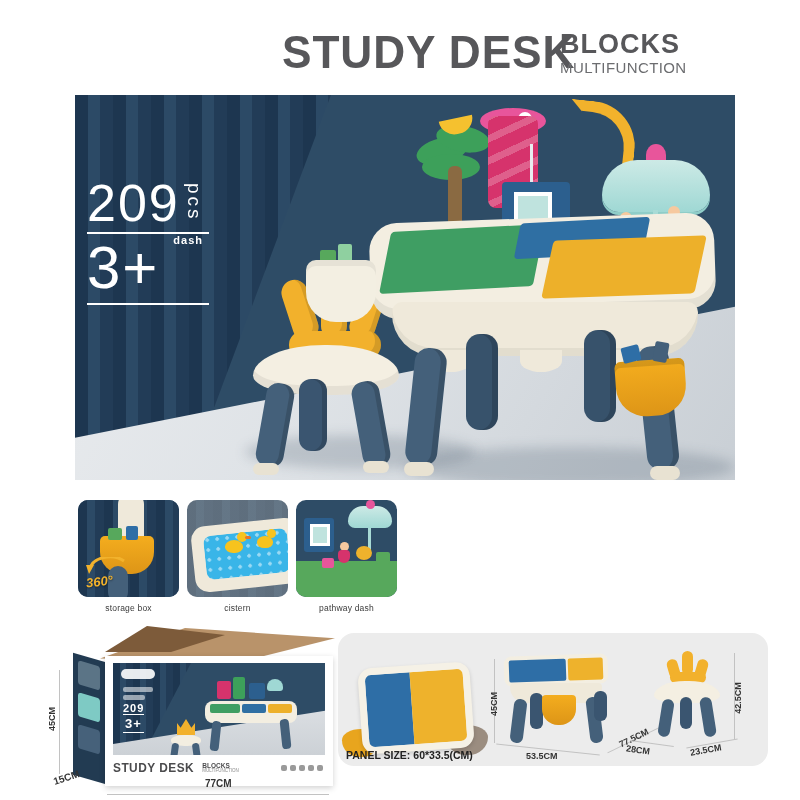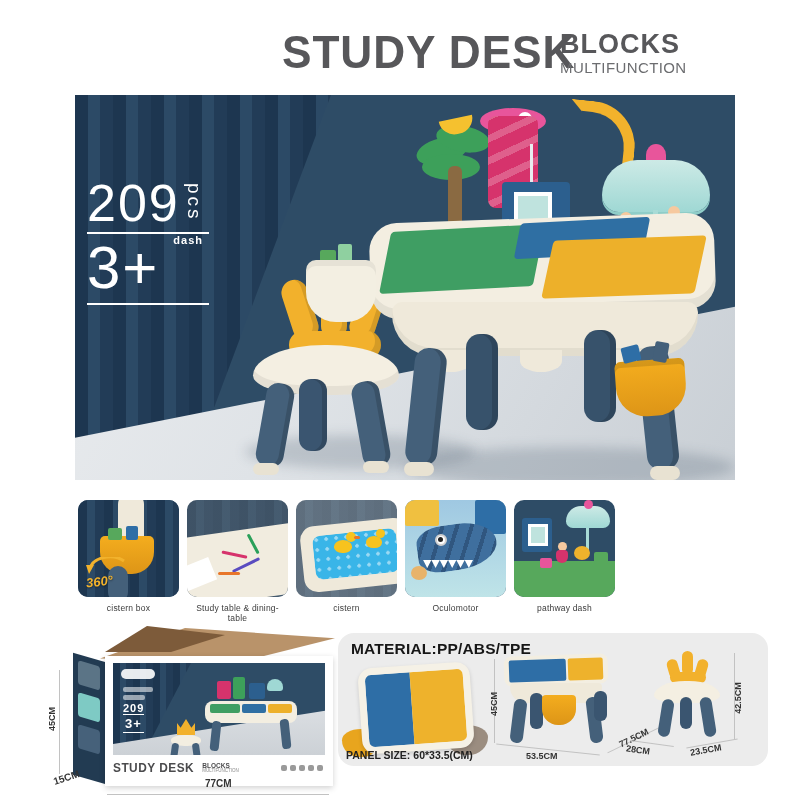--- a/index.html
+++ b/index.html
@@ -315,66 +315,40 @@
         <div class="t-bucket" style="left:22px;top:36px;width:54px;height:38px;"></div>
         <div class="block-bit" style="left:30px;top:28px;width:14px;height:12px;background:#57a85c;"></div>
         <div class="block-bit" style="left:48px;top:26px;width:12px;height:14px;background:#2e6ea6;"></div>
         <div class="t-leg" style="left:30px;top:66px;width:20px;height:36px;background:#44607a;"></div>
         <svg style="position:absolute;left:6px;bottom:20px;" width="44" height="20" viewBox="0 0 44 20">
           <path d="M40 4 A20 14 0 0 0 6 12" fill="none" stroke="#f2b22c" stroke-width="3"></path>
           <path d="M2 8 L10 8 L5 17 Z" fill="#f2b22c"></path>
         </svg>
         <div class="deg360">360°</div>
       </div>
-      <div class="cap">cistern box</div>
-    </div>
-
-
-    <div class="thumb-wrap">
-      <div class="thumb" style="background:#5a6a78;">
-        <div class="t-curtain" style="opacity:.45;"></div>
-        <div class="t3-desk">
-          <div class="t3-paper"></div>
-          <div class="stroke" style="left:50px;top:22px;width:26px;background:#d6336c;transform:rotate(20deg);"></div>
-          <div class="stroke" style="left:58px;top:34px;width:30px;background:#5a4cc0;transform:rotate(-18deg);"></div>
-          <div class="stroke" style="left:72px;top:14px;width:22px;background:#2aa05a;transform:rotate(70deg);"></div>
-          <div class="stroke" style="left:44px;top:40px;width:22px;background:#e8762a;transform:rotate(8deg);"></div>
-        </div>
-      </div>
-      <div class="cap">Study table &amp; dining-table</div>
-    </div>
+      <div class="cap">storage box</div>
+    </div>
+
+
 
     <div class="thumb-wrap">
       <div class="thumb" style="background:#8a949c;">
         <div class="t-curtain" style="opacity:.4;"></div>
         <div class="t4-basin">
           <div class="t4-water"></div>
         </div>
         <div class="duck" style="left:38px;top:40px;width:18px;height:13px;"></div>
         <div class="duck-head" style="left:50px;top:32px;width:10px;height:10px;"></div>
         <div class="beak" style="left:58px;top:36px;width:6px;height:3px;"></div>
         <div class="duck" style="left:70px;top:36px;width:16px;height:12px;"></div>
         <div class="duck-head" style="left:80px;top:29px;width:9px;height:9px;"></div>
       </div>
       <div class="cap">cistern</div>
     </div>
 
-    <div class="thumb-wrap">
-      <div class="thumb">
-        <div class="t5-water"></div>
-        <div class="block-bit" style="left:0;top:0;width:34px;height:26px;background:#f0c040;"></div>
-        <div class="block-bit" style="left:70px;top:0;width:31px;height:34px;background:#2e6ea6;"></div>
-        <div class="t5-croc"></div>
-        <div class="ball abs" style="left:30px;top:34px;width:12px;height:12px;background:#fff;border-radius:50%;border:2px solid #d0d0d0;box-sizing:border-box;"></div>
-        <div class="abs" style="left:33px;top:37px;width:5px;height:5px;background:#222;border-radius:50%;"></div>
-        <div class="teeth"></div>
-        <div class="duck" style="left:6px;top:66px;width:16px;height:14px;background:#e8b36a;border-radius:50%;"></div>
-      </div>
-      <div class="cap">Oculomotor</div>
-    </div>
 
     <div class="thumb-wrap">
       <div class="thumb">
         <div class="t6-plate studs"></div>
         <div class="abs" style="left:52px;top:6px;width:44px;height:22px;background:linear-gradient(#cdeae6,#9fd8d4);border-radius:22px 22px 10px 10px;"></div>
         <div class="abs" style="left:70px;top:0;width:9px;height:9px;background:#e8559b;border-radius:50%;"></div>
         <div class="abs" style="left:72px;top:28px;width:3px;height:26px;background:#a8dbd6;"></div>
         <div class="abs" style="left:8px;top:18px;width:30px;height:34px;background:#2c5f8e;border-radius:3px;">
           <div class="abs" style="left:6px;top:6px;width:14px;height:16px;background:#bfe3de;border:3px solid #fff;"></div>
         </div>
@@ -441,21 +415,20 @@
       </div>
     </div>
     <div class="abs dim-line" style="left:14px;top:44px;width:1px;height:104px;"></div>
     <div class="abs dim vdim" style="left:-5px;top:88px;">45CM</div>
     <div class="abs dim" style="left:8px;top:146px;transform:rotate(-18deg);">15CM</div>
     <div class="abs dim-line" style="left:62px;top:168px;width:222px;height:1px;"></div>
     <div class="abs dim" style="left:160px;top:152px;">77CM</div>
   </div>
 
   <div class="abs panel">
-    <div class="abs material">MATERIAL:PP/ABS/TPE</div>
 
     <div class="abs bowl" style="left:4px;top:96px;width:38px;height:28px;background:#e8a51e;"></div>
     <div class="abs bowl" style="left:108px;top:92px;width:42px;height:30px;background:#9b8d80;"></div>
     <div class="abs pg">
       <div class="pg-inner">
         <div class="pg-blue studs"></div>
         <div class="pg-yellow studs"></div>
       </div>
     </div>
     <div class="abs panel-size">PANEL SIZE: 60*33.5(CM)</div>

